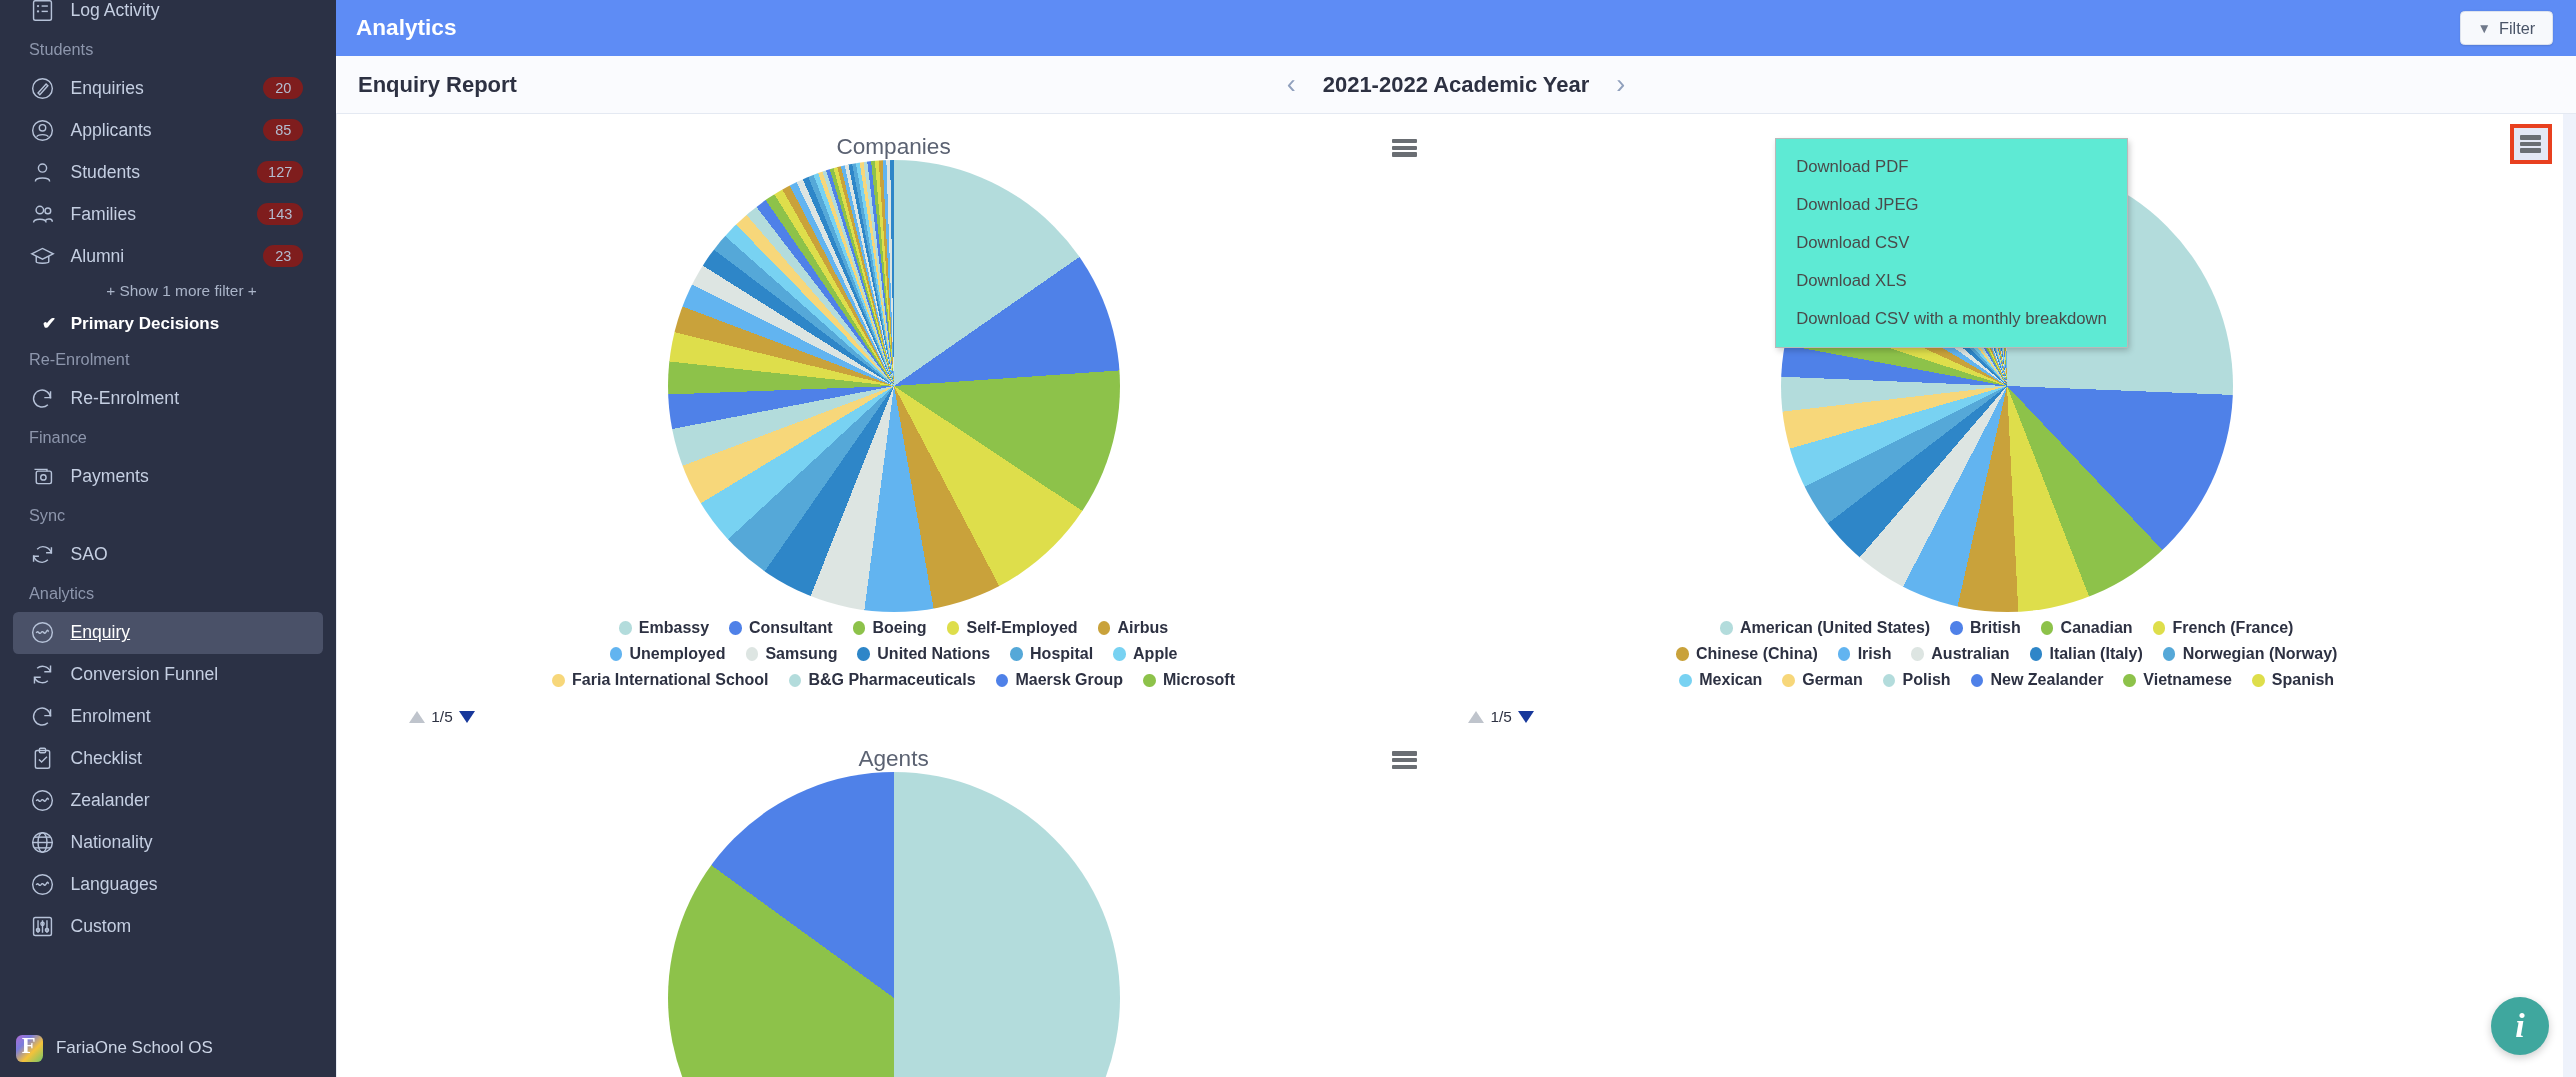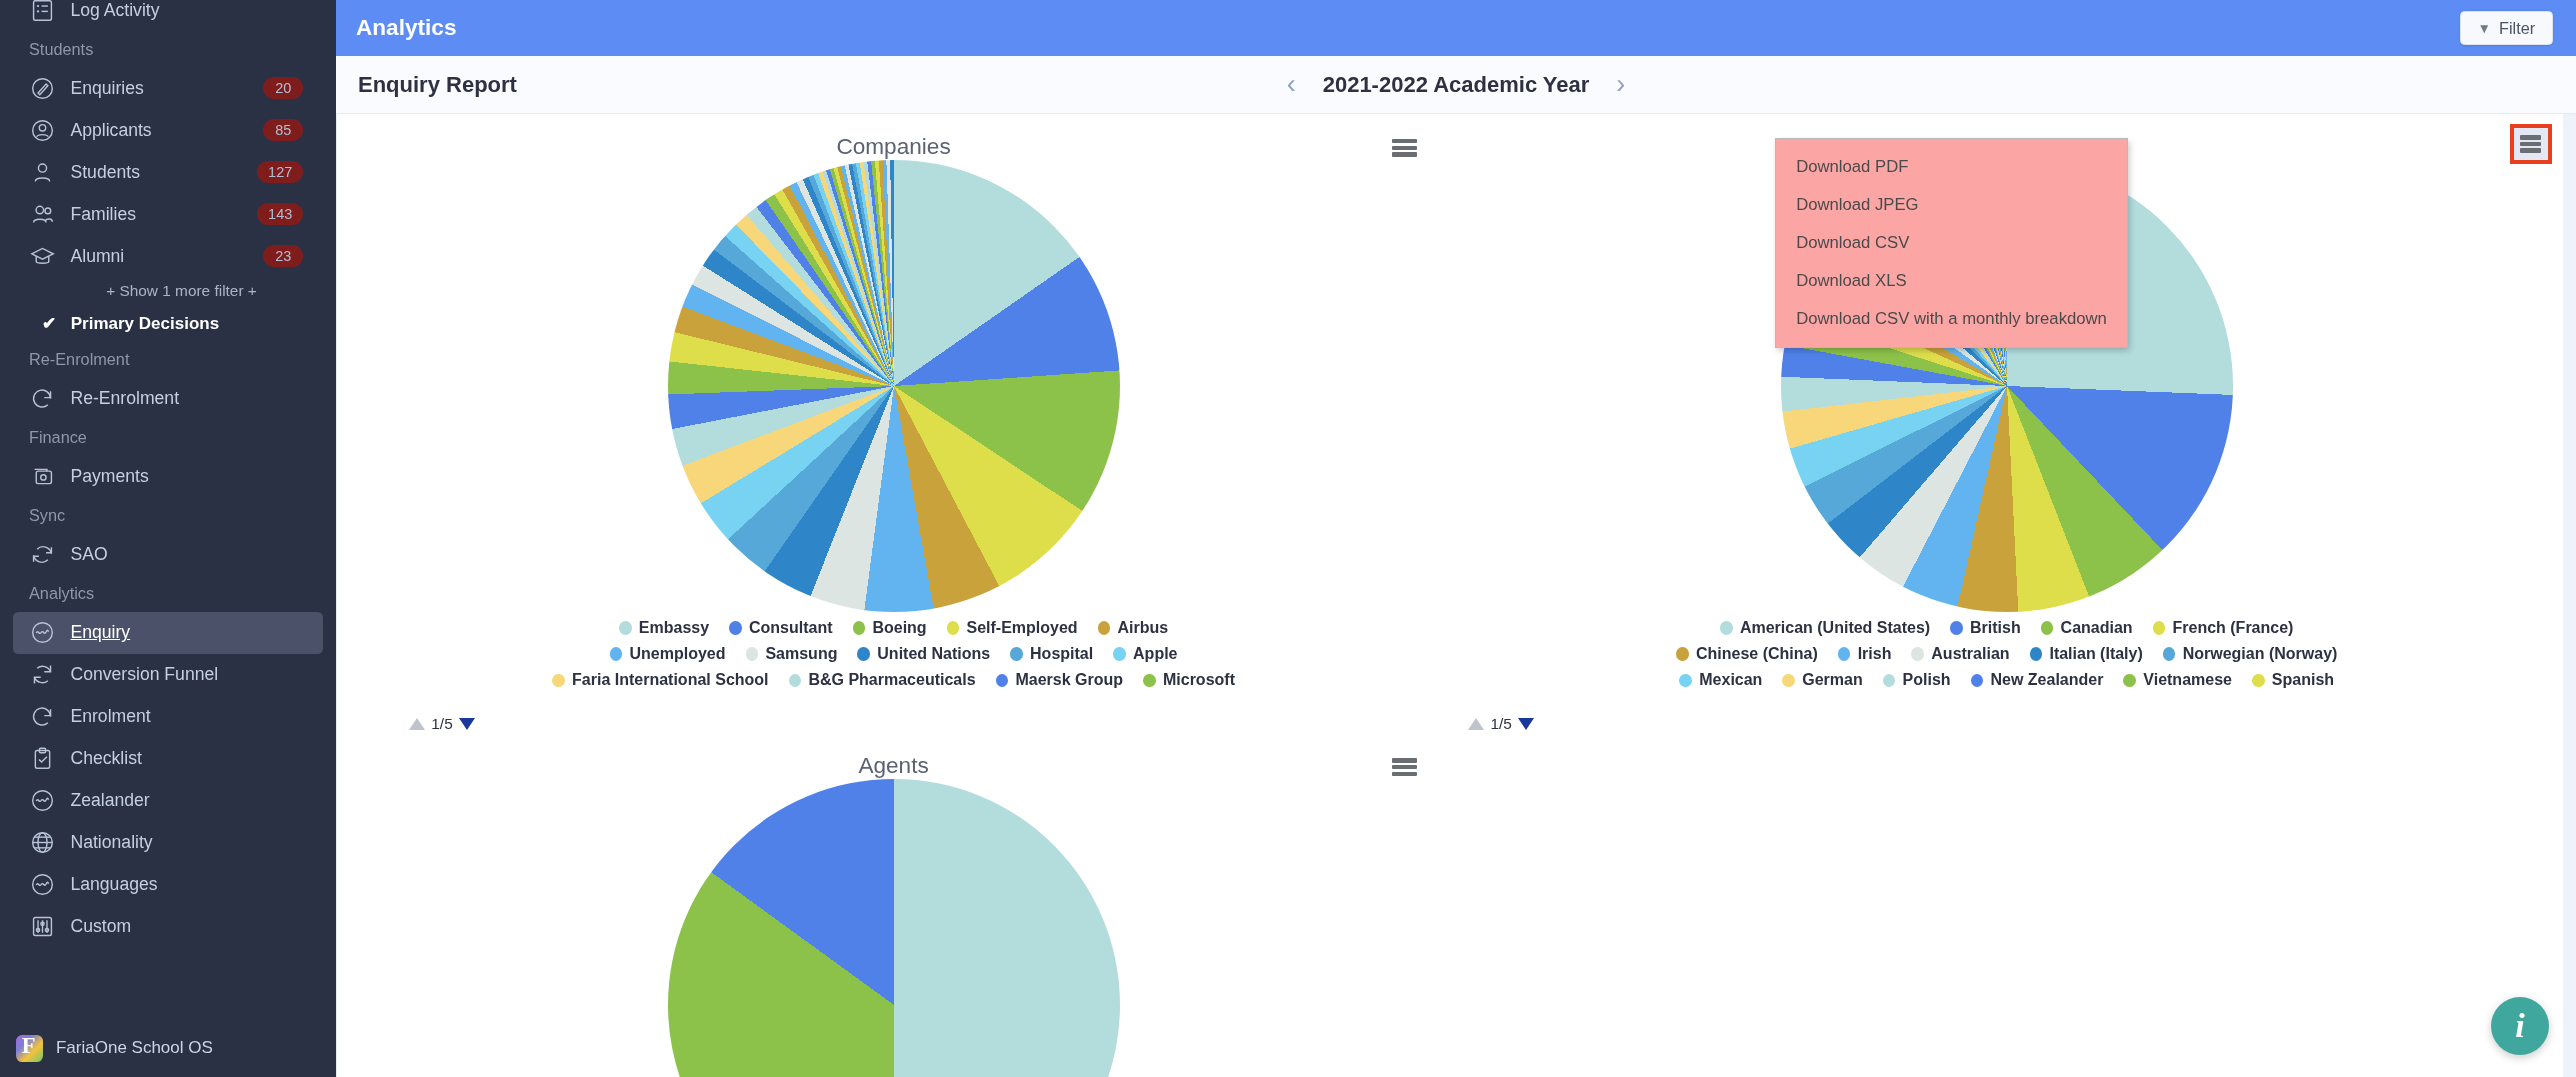--- a/index.html
+++ b/index.html
@@ -139,34 +139,34 @@
   .legend-line {
     display: flex; align-items: center;
     justify-content: center; flex-wrap: nowrap;
     gap: 20px;
   }
   .leg-item { display: flex; align-items: center; gap: 7.2px; white-space: nowrap; }
   .leg-dot { width: 12.7px; height: 13.6px; border-radius: 50%; flex: 0 0 12.7px; }
   .leg-tx { font-size: 16px; color: #2d3142; font-weight: 700; }
   .pager {
     display: flex; align-items: center; gap: 6.3px;
-    font-size: 15.4px; color: #2d3142; margin-top: 26px;
+    font-size: 15.4px; color: #2d3142; margin-top: 19px;
   }
   .tri-up {
     width: 0; height: 0; border-left: 8.1px solid transparent;
     border-right: 8.1px solid transparent; border-bottom: 12.7px solid #bfc4cc;
   }
   .tri-dn {
     width: 0; height: 0; border-left: 8.1px solid transparent;
     border-right: 8.1px solid transparent; border-top: 12.7px solid #18389b;
   }
 
   
   #dropdown {
-    position: absolute; background: #fca5a5;
+    position: absolute; background: #5eead4;
     border: 0.9px solid #b9b9b9; box-shadow: 1.8px 2.7px 6.3px rgba(0,0,0,.22);
     padding: 9px 0; z-index: 60; min-width: 312px;
   }
   .dd-item {
     font-size: 16.7px; color: #4a4a4a;
     padding: 9px 20px; white-space: nowrap; cursor: pointer;
   }
 
   #help-btn {
     position: absolute; right: 27px; bottom: 22px;

